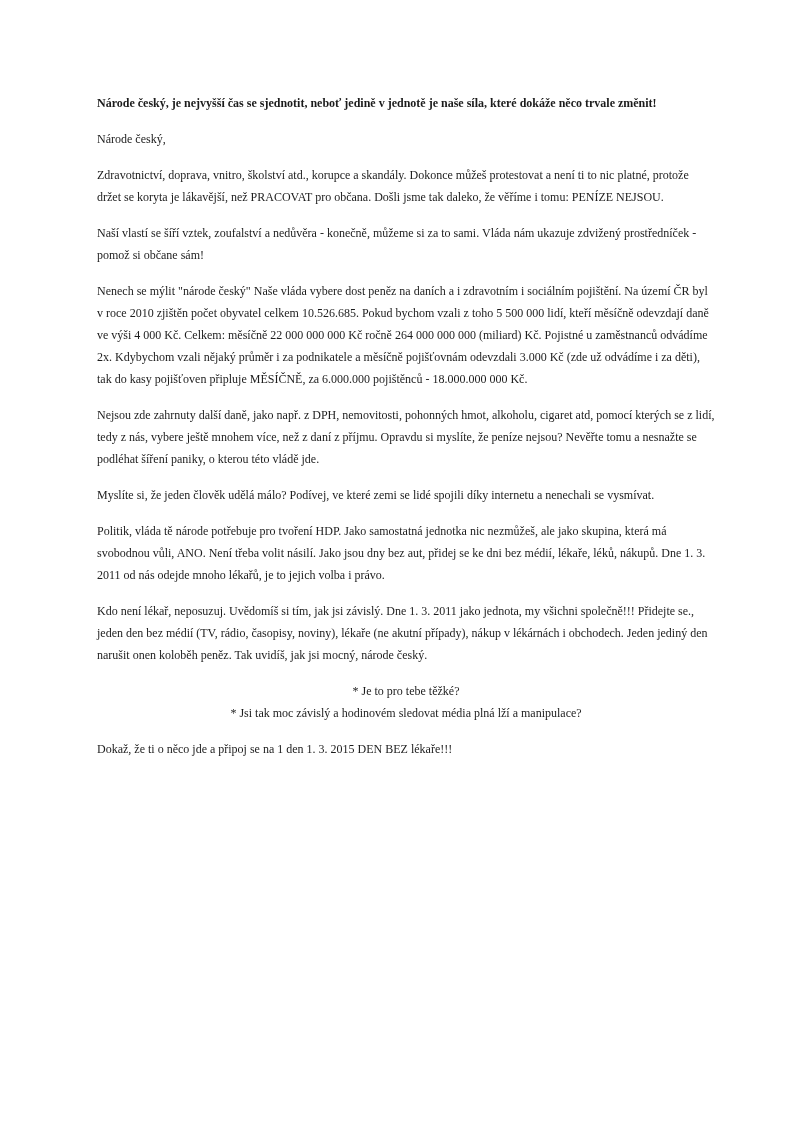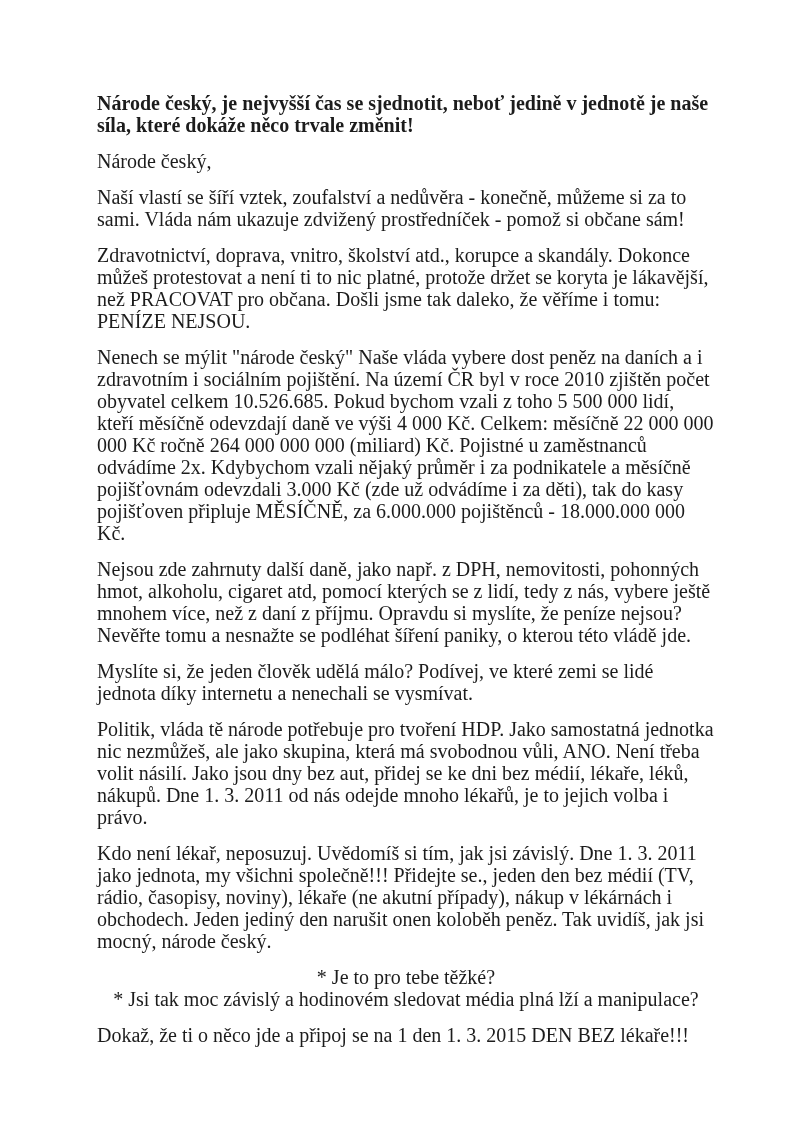--- a/index.html
+++ b/index.html
@@ -9,21 +9,21 @@
   }
   .page {
     position: relative;
     width: 800px;
     height: 1132px;
     background: #ffffff;
     overflow: hidden;
     box-sizing: border-box;
     padding: 92px 85px 0 97px;
     font-family: "Liberation Serif", "DejaVu Serif", serif;
-    font-size: 20px;
+    font-size: 12px;
     line-height: 22px;
     color: #1c1c1c;
   }
   .doc p {
     margin: 0 0 14px 0;
   }
   .doc p.heading {
     font-weight: bold;
   }
   .bullet-list {
@@ -34,25 +34,25 @@
     text-align: center;
   }
 </style>
 </head>
 <body>
 
 <div class="page">
   <div class="doc">
     <p class="heading">Národe český, je nejvyšší čas se sjednotit, neboť jedině v jednotě je naše síla, které dokáže něco trvale změnit!</p>
     <p>Národe český,</p>
+    <p>Zdravotnictví, doprava, vnitro, školství atd., korupce a skandály. Dokonce můžeš protestovat a není ti to nic platné, protože držet se koryta je lákavější, než PRACOVAT pro občana. Došli jsme tak daleko, že věříme i tomu: PENÍZE NEJSOU.</p>
     <p>Naší vlastí se šíří vztek, zoufalství a nedůvěra - konečně, můžeme si za to sami. Vláda nám ukazuje zdvižený prostředníček - pomož si občane sám!</p>
-    <p>Zdravotnictví, doprava, vnitro, školství atd., korupce a skandály. Dokonce můžeš protestovat a není ti to nic platné, protože držet se koryta je lákavější, než PRACOVAT pro občana. Došli jsme tak daleko, že věříme i tomu: PENÍZE NEJSOU.</p>
     <p>Nenech se mýlit "národe český" Naše vláda vybere dost peněz na daních a i zdravotním i sociálním pojištění. Na území ČR byl v roce 2010 zjištěn počet obyvatel celkem 10.526.685. Pokud bychom vzali z toho 5 500 000 lidí, kteří měsíčně odevzdají daně ve výši 4 000 Kč. Celkem: měsíčně 22 000 000 000 Kč ročně 264 000 000 000 (miliard) Kč. Pojistné u zaměstnanců odvádíme 2x. Kdybychom vzali nějaký průměr i za podnikatele a měsíčně pojišťovnám odevzdali 3.000 Kč (zde už odvádíme i za děti), tak do kasy pojišťoven připluje MĚSÍČNĚ, za 6.000.000 pojištěnců - 18.000.000 000 Kč.</p>
     <p>Nejsou zde zahrnuty další daně, jako např. z DPH, nemovitosti, pohonných hmot, alkoholu, cigaret atd, pomocí kterých se z lidí, tedy z nás, vybere ještě mnohem více, než z daní z příjmu. Opravdu si myslíte, že peníze nejsou? Nevěřte tomu a nesnažte se podléhat šíření paniky, o kterou této vládě jde.</p>
-    <p>Myslíte si, že jeden člověk udělá málo? Podívej, ve které zemi se lidé jednota díky internetu a nenechali se vysmívat.</p>
+    <p>Myslíte si, že jeden člověk udělá málo? Podívej, ve které zemi se lidé spojili díky internetu a nenechali se vysmívat.</p>
     <p>Politik, vláda tě národe potřebuje pro tvoření HDP. Jako samostatná jednotka nic nezmůžeš, ale jako skupina, která má svobodnou vůli, ANO. Není třeba volit násilí. Jako jsou dny bez aut, přidej se ke dni bez médií, lékaře, léků, nákupů. Dne 1. 3. 2011 od nás odejde mnoho lékařů, je to jejich volba i právo.</p>
     <p>Kdo není lékař, neposuzuj. Uvědomíš si tím, jak jsi závislý. Dne 1. 3. 2011 jako jednota, my všichni společně!!! Přidejte se., jeden den bez médií (TV, rádio, časopisy, noviny), lékaře (ne akutní případy), nákup v lékárnách i obchodech. Jeden jediný den narušit onen koloběh peněz. Tak uvidíš, jak jsi mocný, národe český.</p>
     <div class="bullet-list">
       <p>* Je to pro tebe těžké?</p>
       <p>* Jsi tak moc závislý a hodinovém sledovat média plná lží a manipulace?</p>
     </div>
     <p>Dokaž, že ti o něco jde a připoj se na 1 den 1. 3. 2015 DEN BEZ lékaře!!!</p>
   </div>
 </div>
 

